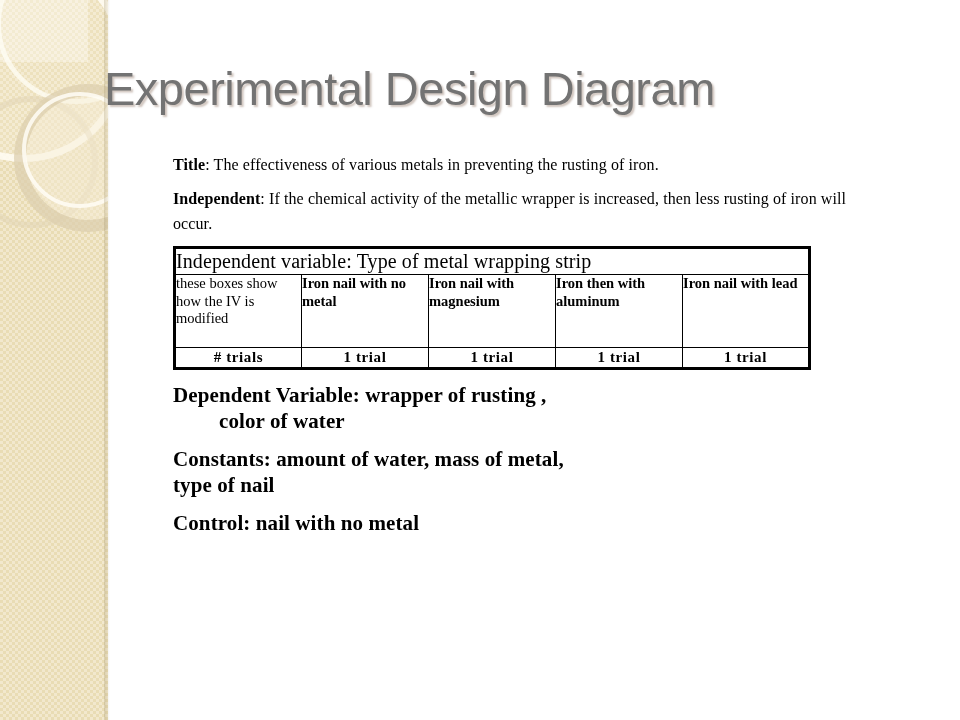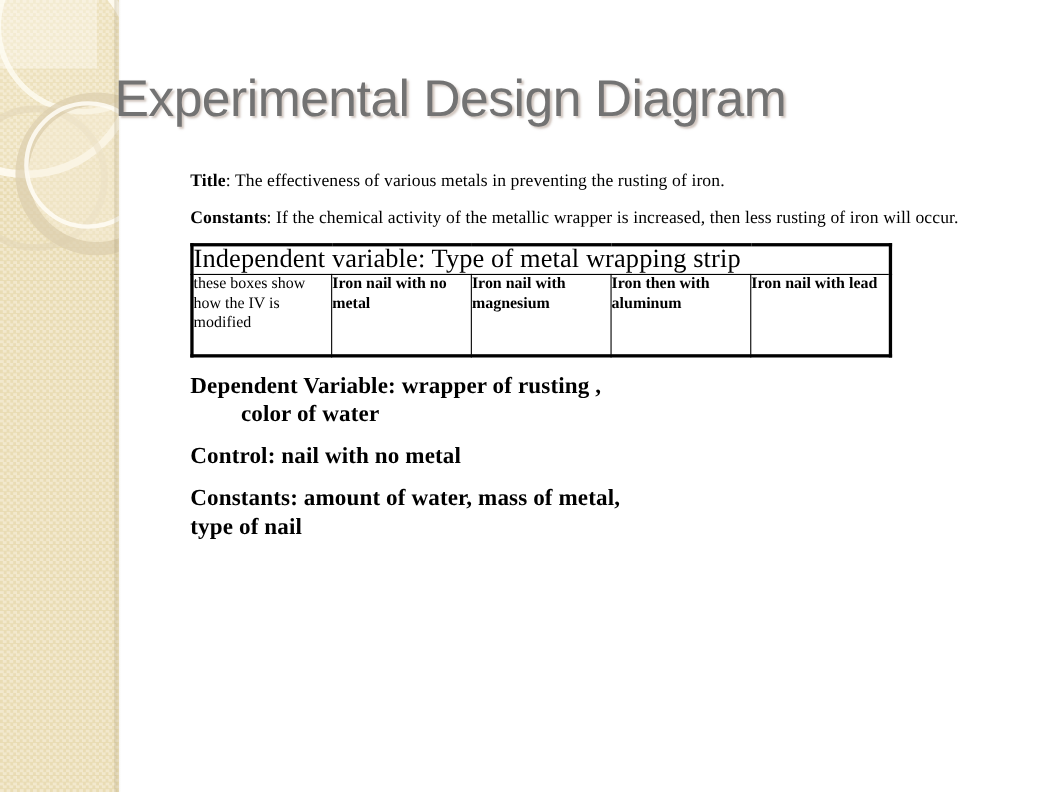--- a/index.html
+++ b/index.html
@@ -130,21 +130,21 @@
     border-collapse: collapse;
     border: 3px solid #000;
     table-layout: fixed;
   }
   #edd-table td {
     border: 1.5px solid #000;
     padding: 0;
     vertical-align: top;
   }
   #iv-header-cell {
-    font-size: 24px;
+    font-size: 20px;
     line-height: 25px;
     padding: 3px 3px 4px 6px;
     letter-spacing: 0.1px;
   }
   .group-cell {
     font-size: 14.5px;
     line-height: 17.5px;
     font-weight: bold;
     padding: 13px 4px 8px 6px;
     height: 72px;
@@ -190,44 +190,51 @@
   <div class="deco-ring" id="ring-mid-highlight"></div>
 </div>
 <div id="sidebar-shadow"></div>
 
 <div id="slide-title">Experimental Design Diagram</div>
 
 <div id="content">
 
   <p class="para"><span class="lead">Title</span><span>: The effectiveness of various metals in preventing the rusting of iron.</span></p>
 
-  <p class="para"><span class="lead">Constants</span><span>: If the chemical activity of the metallic wrapper is increased, then less rusting of iron will occur.</span></p>
+  <p class="para"><span class="lead">Independent</span><span>: If the chemical activity of the metallic wrapper is increased, then less rusting of iron will occur.</span></p>
 
   <table id="edd-table">
     <tbody>
       <tr>
         <td id="iv-header-cell" colspan="5">Independent variable: Type of metal wrapping strip</td>
       </tr>
       <tr>
         <td class="group-cell note" style="width:131px">these boxes show how the IV is modified</td>
         <td class="group-cell" style="width:127px">Iron nail with no metal</td>
         <td class="group-cell" style="width:127px">Iron nail with magnesium</td>
         <td class="group-cell" style="width:127px">Iron then with aluminum</td>
         <td class="group-cell" style="width:126px">Iron nail with lead</td>
       </tr>
+      <tr>
+        <td class="trials-cell">#  trials</td>
+        <td class="trials-cell">1  trial</td>
+        <td class="trials-cell">1  trial</td>
+        <td class="trials-cell">1  trial</td>
+        <td class="trials-cell">1  trial</td>
+      </tr>
     </tbody>
   </table>
 
   <div class="bottom-block">
     <span>Dependent Variable: wrapper of rusting ,</span>
     <span class="bottom-line-2">color of water</span>
   </div>
 
   <div class="bottom-block">
-    <span>Control: nail with no metal</span>
-  </div>
-
-  <div class="bottom-block">
     <span>Constants: amount of water, mass of metal,</span>
     <span class="bottom-line-2 narrow">type of nail</span>
   </div>
 
+  <div class="bottom-block">
+    <span>Control: nail with no metal</span>
+  </div>
+
 </div>
 
 </body></html>

